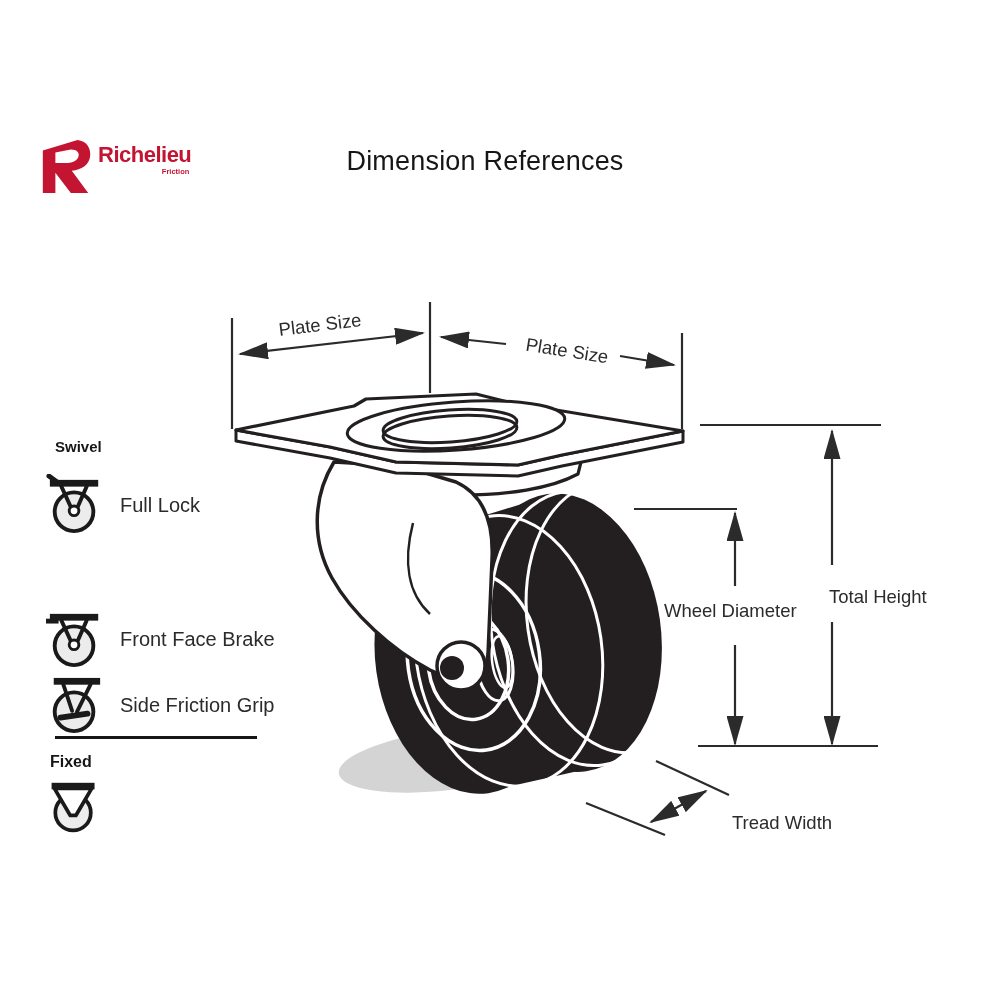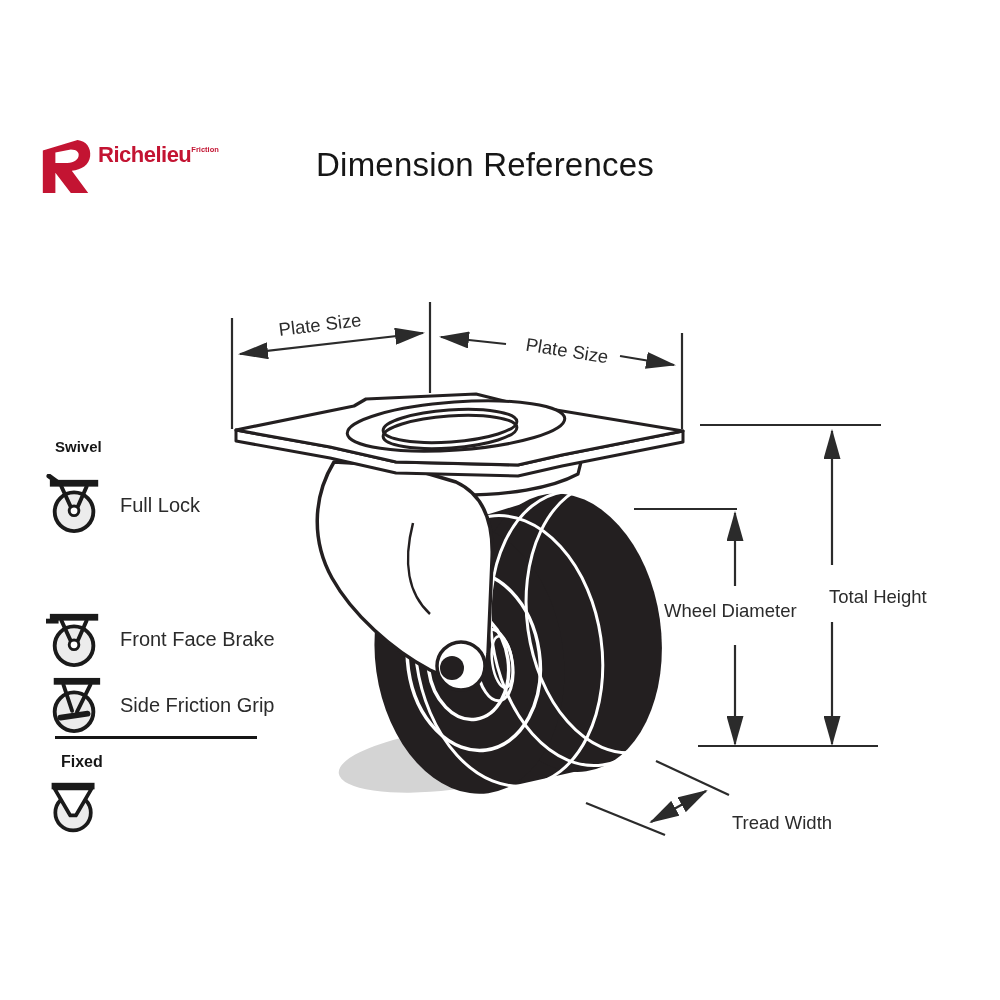--- a/index.html
+++ b/index.html
@@ -3,25 +3,25 @@
 <meta charset="utf-8">
 <style>
   html,body{margin:0;padding:0;background:#fff;}
   .canvas{
     position:relative;width:1000px;height:1000px;background:#ffffff;
     font-family:"Liberation Sans", sans-serif;color:#2b2b2b;overflow:hidden;
   }
   .abs{position:absolute;}
   
   .logo{display:flex;align-items:flex-start;gap:4px;}
-  .logo-text{display:flex;flex-direction:row;line-height:1;margin-top:6px;}
+  .logo-text{display:flex;flex-direction:column;line-height:1;margin-top:6px;}
   .logo-brand{font-weight:bold;font-size:22px;letter-spacing:-0.5px;color:#c31432;}
   .logo-sub{font-weight:bold;font-size:7.5px;color:#c31432;text-align:right;margin-top:2px;padding-right:2px;}
   
-  .page-title{font-size:33px;color:#161616;text-align:center;letter-spacing:0.2px;}
+  .page-title{font-size:27px;color:#161616;text-align:center;letter-spacing:0.2px;}
   
   .legend-header{font-weight:bold;font-size:15px;color:#161616;}
   .legend-row{display:flex;align-items:center;gap:16px;height:62px;}
   .legend-label{font-size:20px;color:#2b2b2b;white-space:nowrap;}
   .legend-divider{background:#161616;height:3px;width:202px;}
   
   .dim-label{font-size:18.5px;color:#2b2b2b;white-space:nowrap;}
   .dim-label.rot-l{transform:rotate(-7deg);}
   .dim-label.rot-r{transform:rotate(9deg);}
 </style>
@@ -76,21 +76,21 @@
       <rect x="8" y="4" width="48" height="7" fill="#1a1a1a"></rect>
       <line x1="18" y1="11" x2="27" y2="38" stroke="#1a1a1a" stroke-width="4" stroke-linecap="round"></line>
       <line x1="46" y1="11" x2="32" y2="39" stroke="#1a1a1a" stroke-width="4" stroke-linecap="round"></line>
       <line x1="15" y1="45" x2="43" y2="41" stroke="#1a1a1a" stroke-width="6" stroke-linecap="round"></line>
     </svg>
     <span class="legend-label">Side Friction Grip</span>
   </div>
 
   <div class="abs legend-divider" style="left:55px;top:736px;"></div>
 
-  <div class="abs legend-header" style="left:61px;top:753px;font-size:16px;">Fixed</div>
+  <div class="abs legend-header" style="left:50px;top:753px;font-size:16px;">Fixed</div>
 
   <div class="abs" style="left:46px;top:778px;">
     <svg width="56" height="60" viewBox="0 0 60 64">
       <circle cx="29" cy="37" r="19" fill="#ececec" stroke="#1a1a1a" stroke-width="4"></circle>
       <polygon points="9,11 49,11 32,40 26,40" fill="#ffffff" stroke="#1a1a1a" stroke-width="4" stroke-linejoin="round"></polygon>
       <rect x="6" y="5" width="46" height="7" fill="#1a1a1a"></rect>
     </svg>
   </div>
 
   <svg class="abs" style="left:0;top:0;" width="1000" height="1000" viewBox="0 0 1000 1000">

